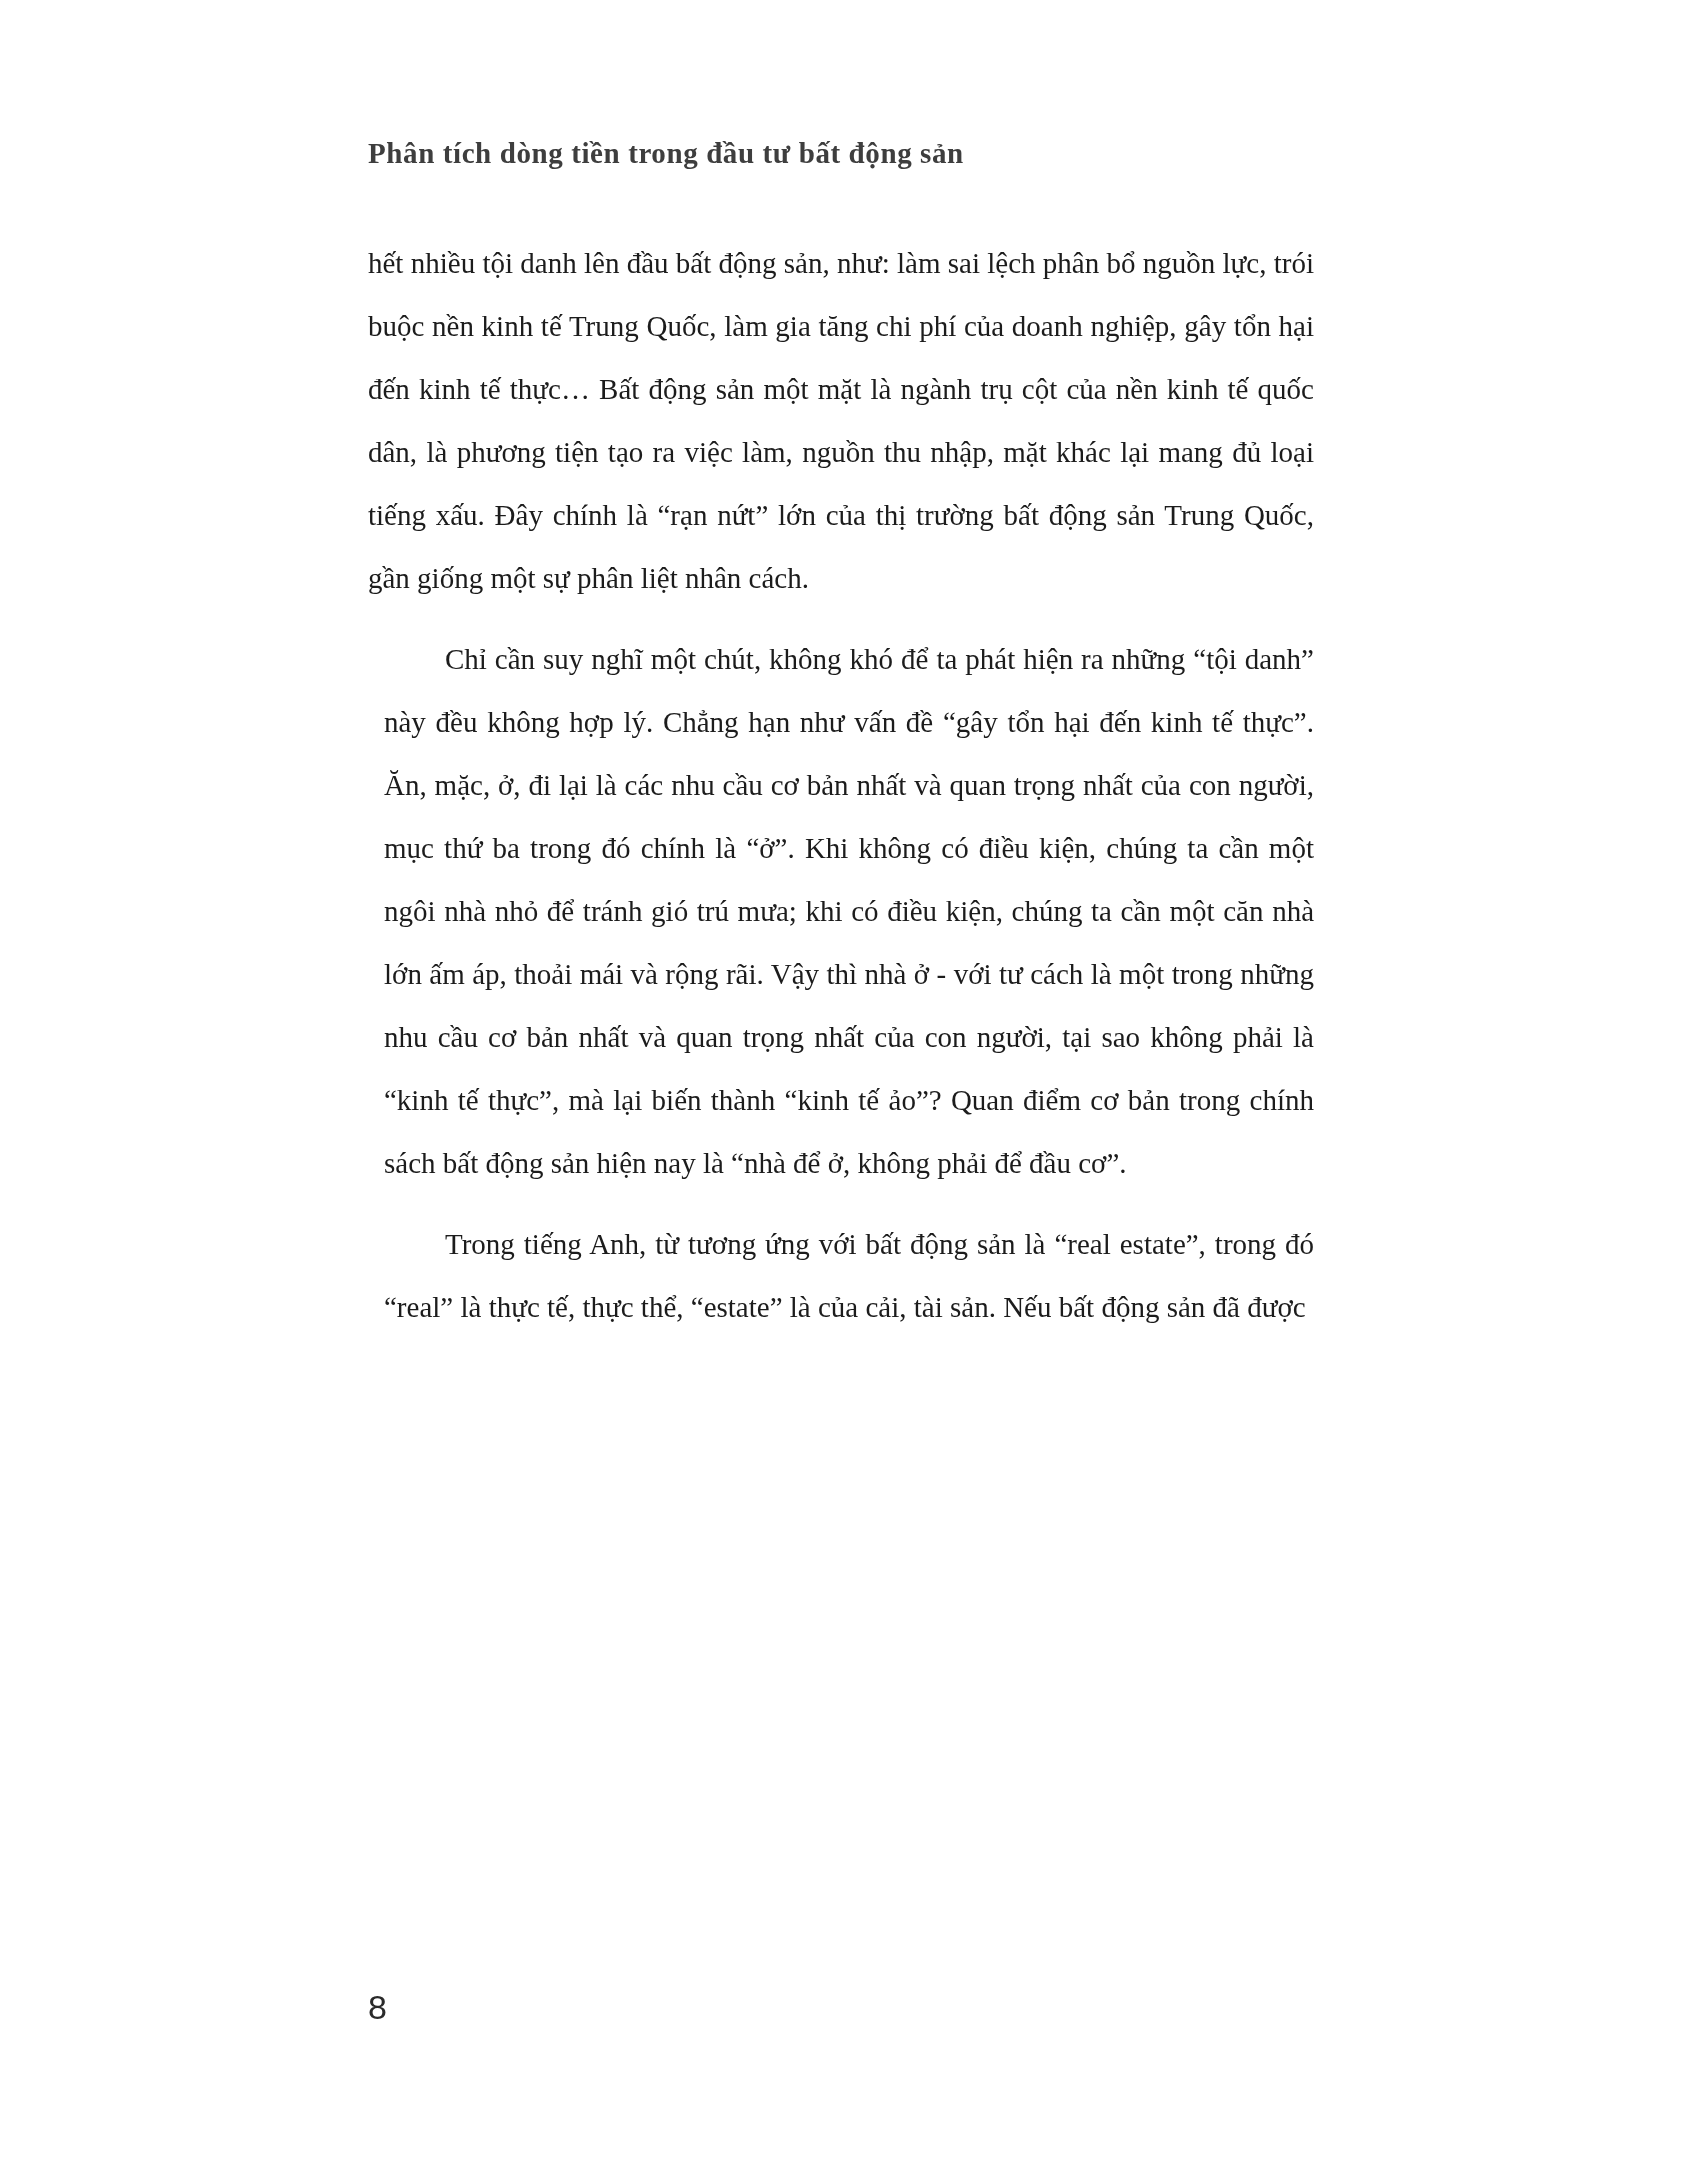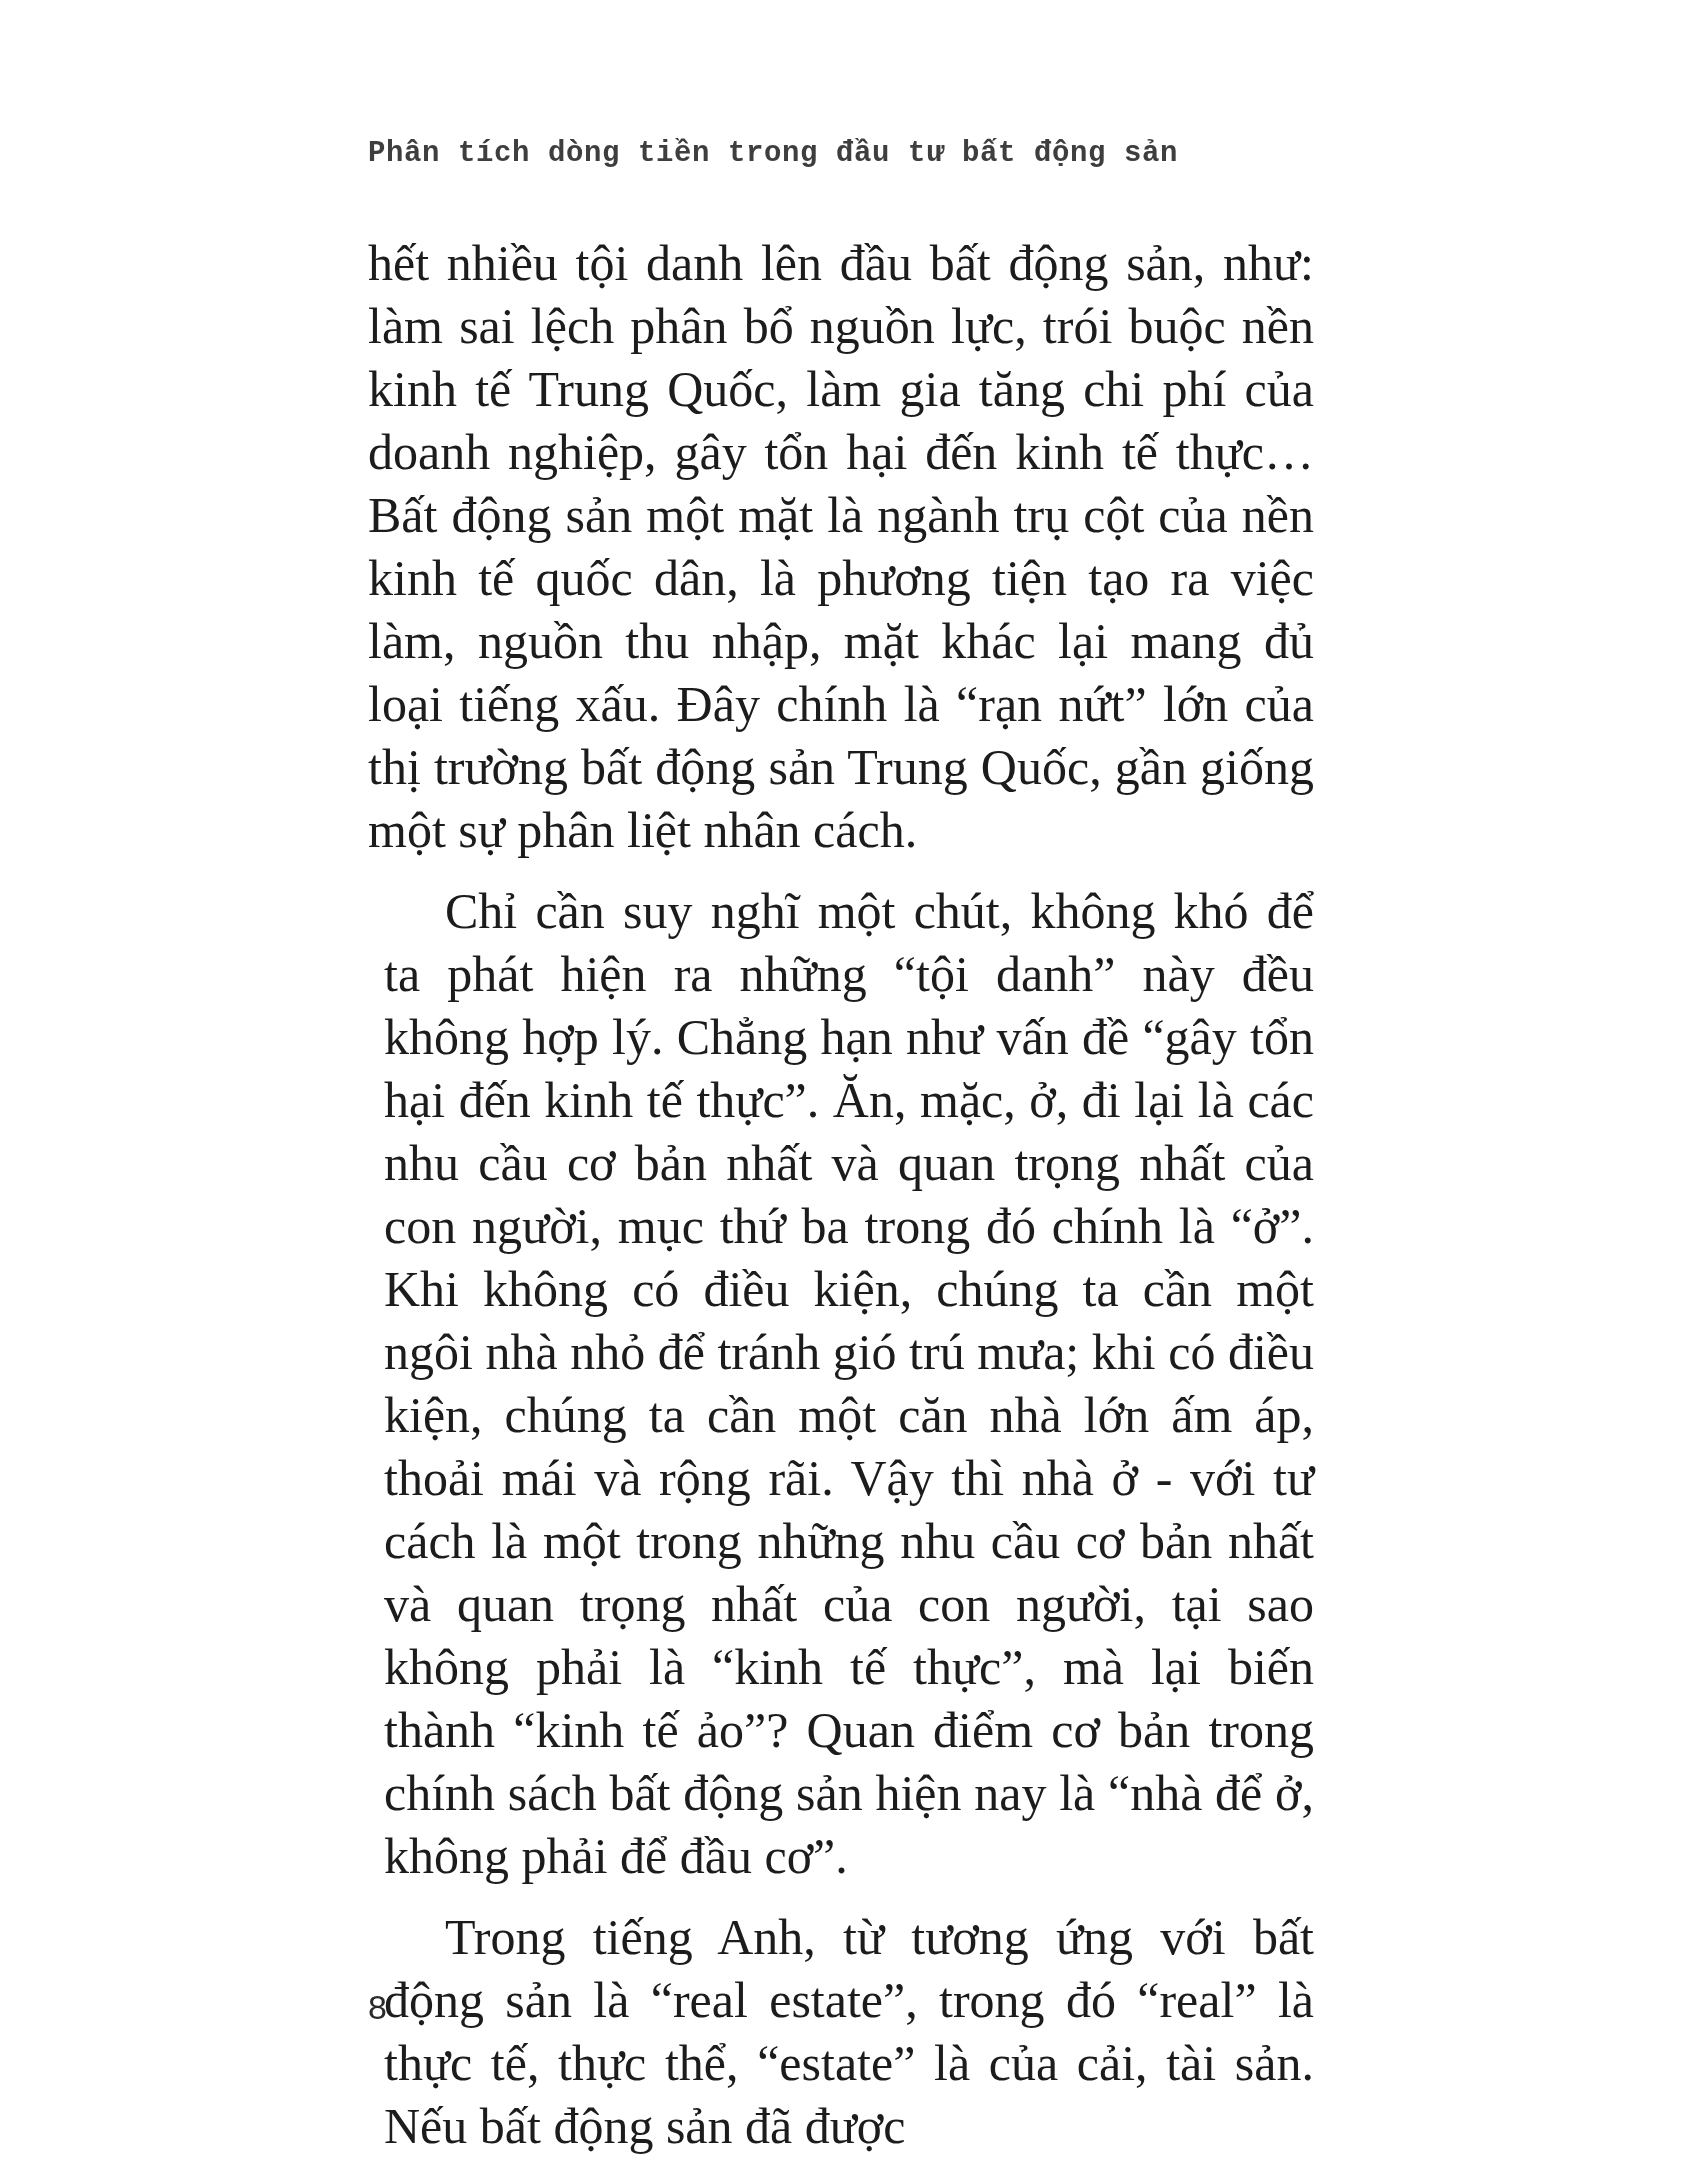--- a/index.html
+++ b/index.html
@@ -15,34 +15,34 @@
   }
   .page {
     position: absolute;
     inset: 0;
     background: #ffffff;
   }
   .running-head {
     position: absolute;
     left: 368px;
     top: 137px;
-    font-family: Liberation Mono, monospace;
+    font-family: Liberation Serif, serif;
     font-size: 29px;
     font-weight: 600;
     letter-spacing: 0.6px;
     color: #3e3e3e;
     white-space: nowrap;
   }
   .content {
     position: absolute;
     left: 368px;
     top: 232px;
     width: 946px;
     font-family: "Liberation Serif", serif;
-    font-size: 50px;
+    font-size: 29px;
     line-height: 63px;
     color: #1c1c1c;
     text-align: justify;
     text-justify: inter-word;
   }
   .content p {
     margin: 0 0 18px 0;
   }
   .content p.indent {
     text-indent: 61px;

